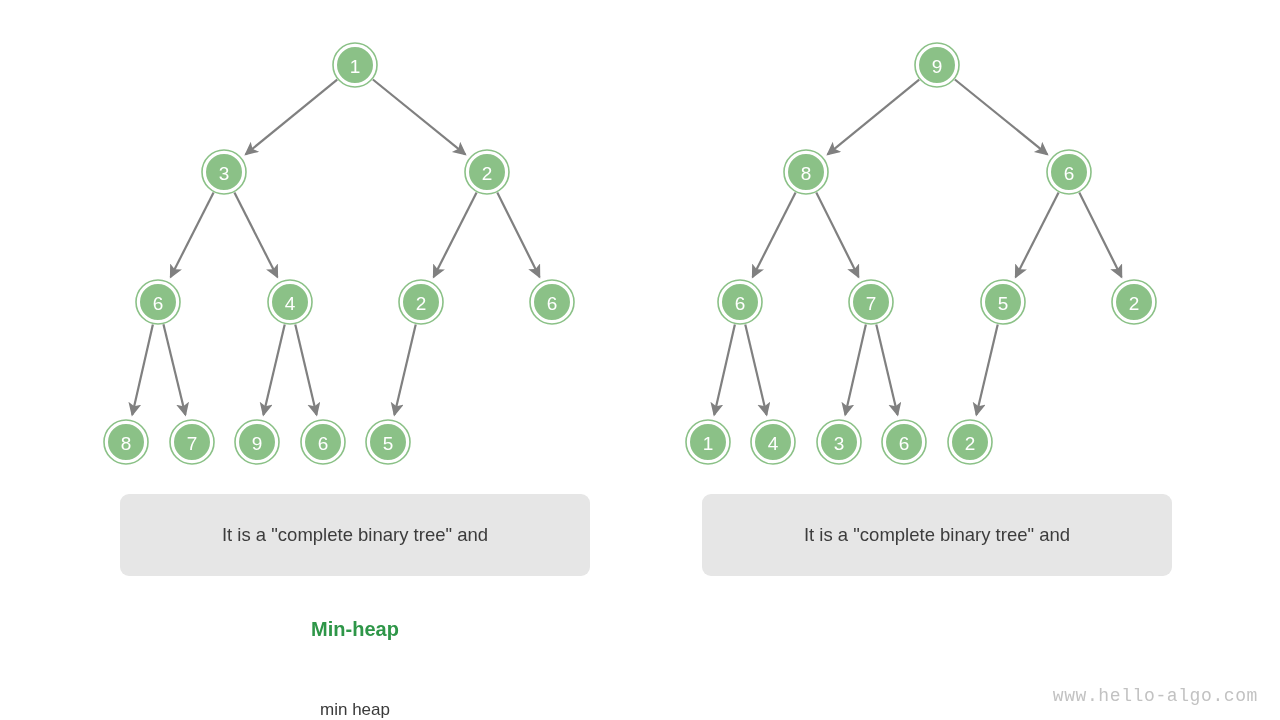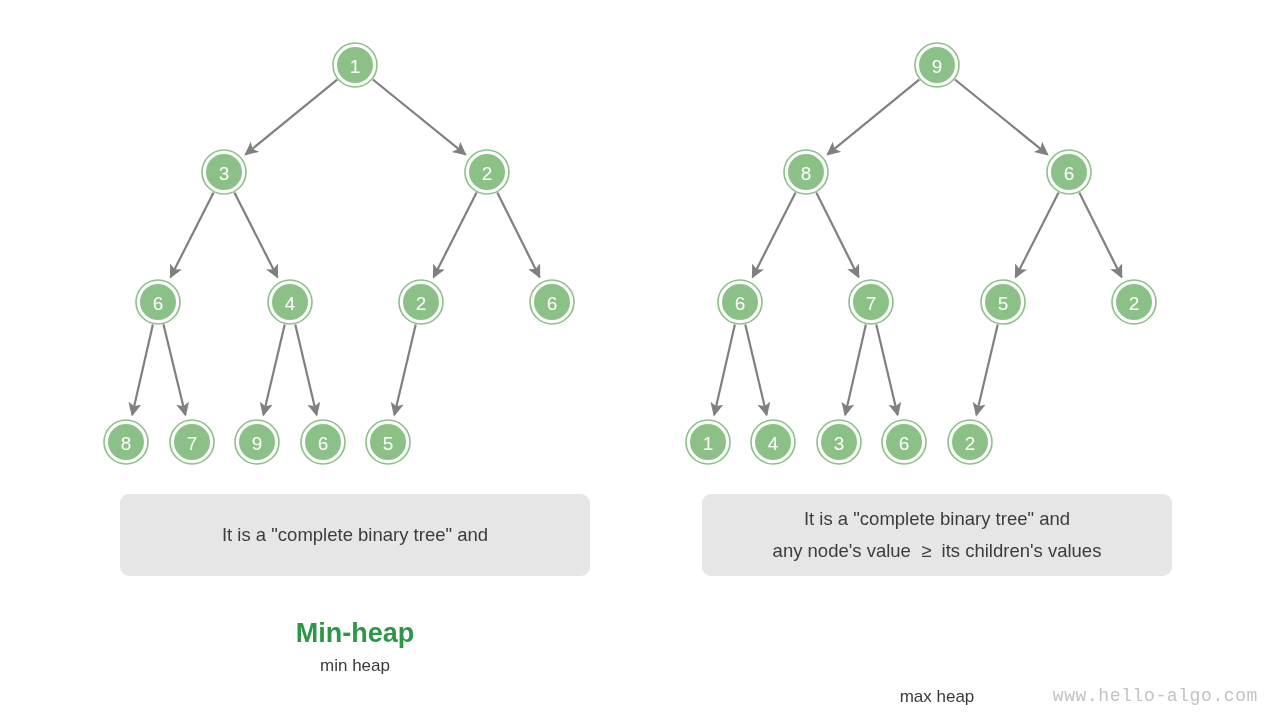--- a/index.html
+++ b/index.html
@@ -65,29 +65,30 @@
     font-size: 18.5px;
     line-height: 32px;
     white-space: pre;
     text-align: center;
   }
   .heap-title {
     position: absolute;
     width: 440px;
     text-align: center;
     color: #2E9648;
-    font-size: 27px;
+    font-size: 20px;
     font-weight: bold;
   }
   .heap-subtitle {
     position: absolute;
     width: 440px;
     text-align: center;
     color: #3A3A3A;
     font-size: 17px;
+    margin-top: 44px;
   }
   .watermark {
     position: absolute;
     right: 22px;
     bottom: 14px;
     color: #C2C2C2;
     font-family: Liberation Mono, monospace;
     font-size: 18px;
     letter-spacing: 0.6px;
   }
@@ -250,21 +251,20 @@
         </g>
       </g>
   </svg>
 
   <div class="caption-box" id="caption-0" style="left: 120px; top: 494px; width: 470px; height: 82px;">
     <div class="caption-line">It is a "complete binary tree" and</div>
   </div>
 
   <div class="caption-box" id="caption-1" style="left: 702px; top: 494px; width: 470px; height: 82px;">
     <div class="caption-line">It is a "complete binary tree" and</div>
-    <div class="caption-line">any node's value  ≥  its children's values</div>
   </div>
 
   <div class="heap-title" id="title-0" style="left: 135px; top: 618px;">Min-heap</div>
   <div class="heap-subtitle" id="subtitle-0" style="left: 135px; top: 656px;">min heap</div>
 
   <div class="heap-subtitle" id="subtitle-1" style="left: 717px; top: 687px;">max heap</div>
 
   <div class="watermark">www.hello-algo.com</div>
 
 </div>

